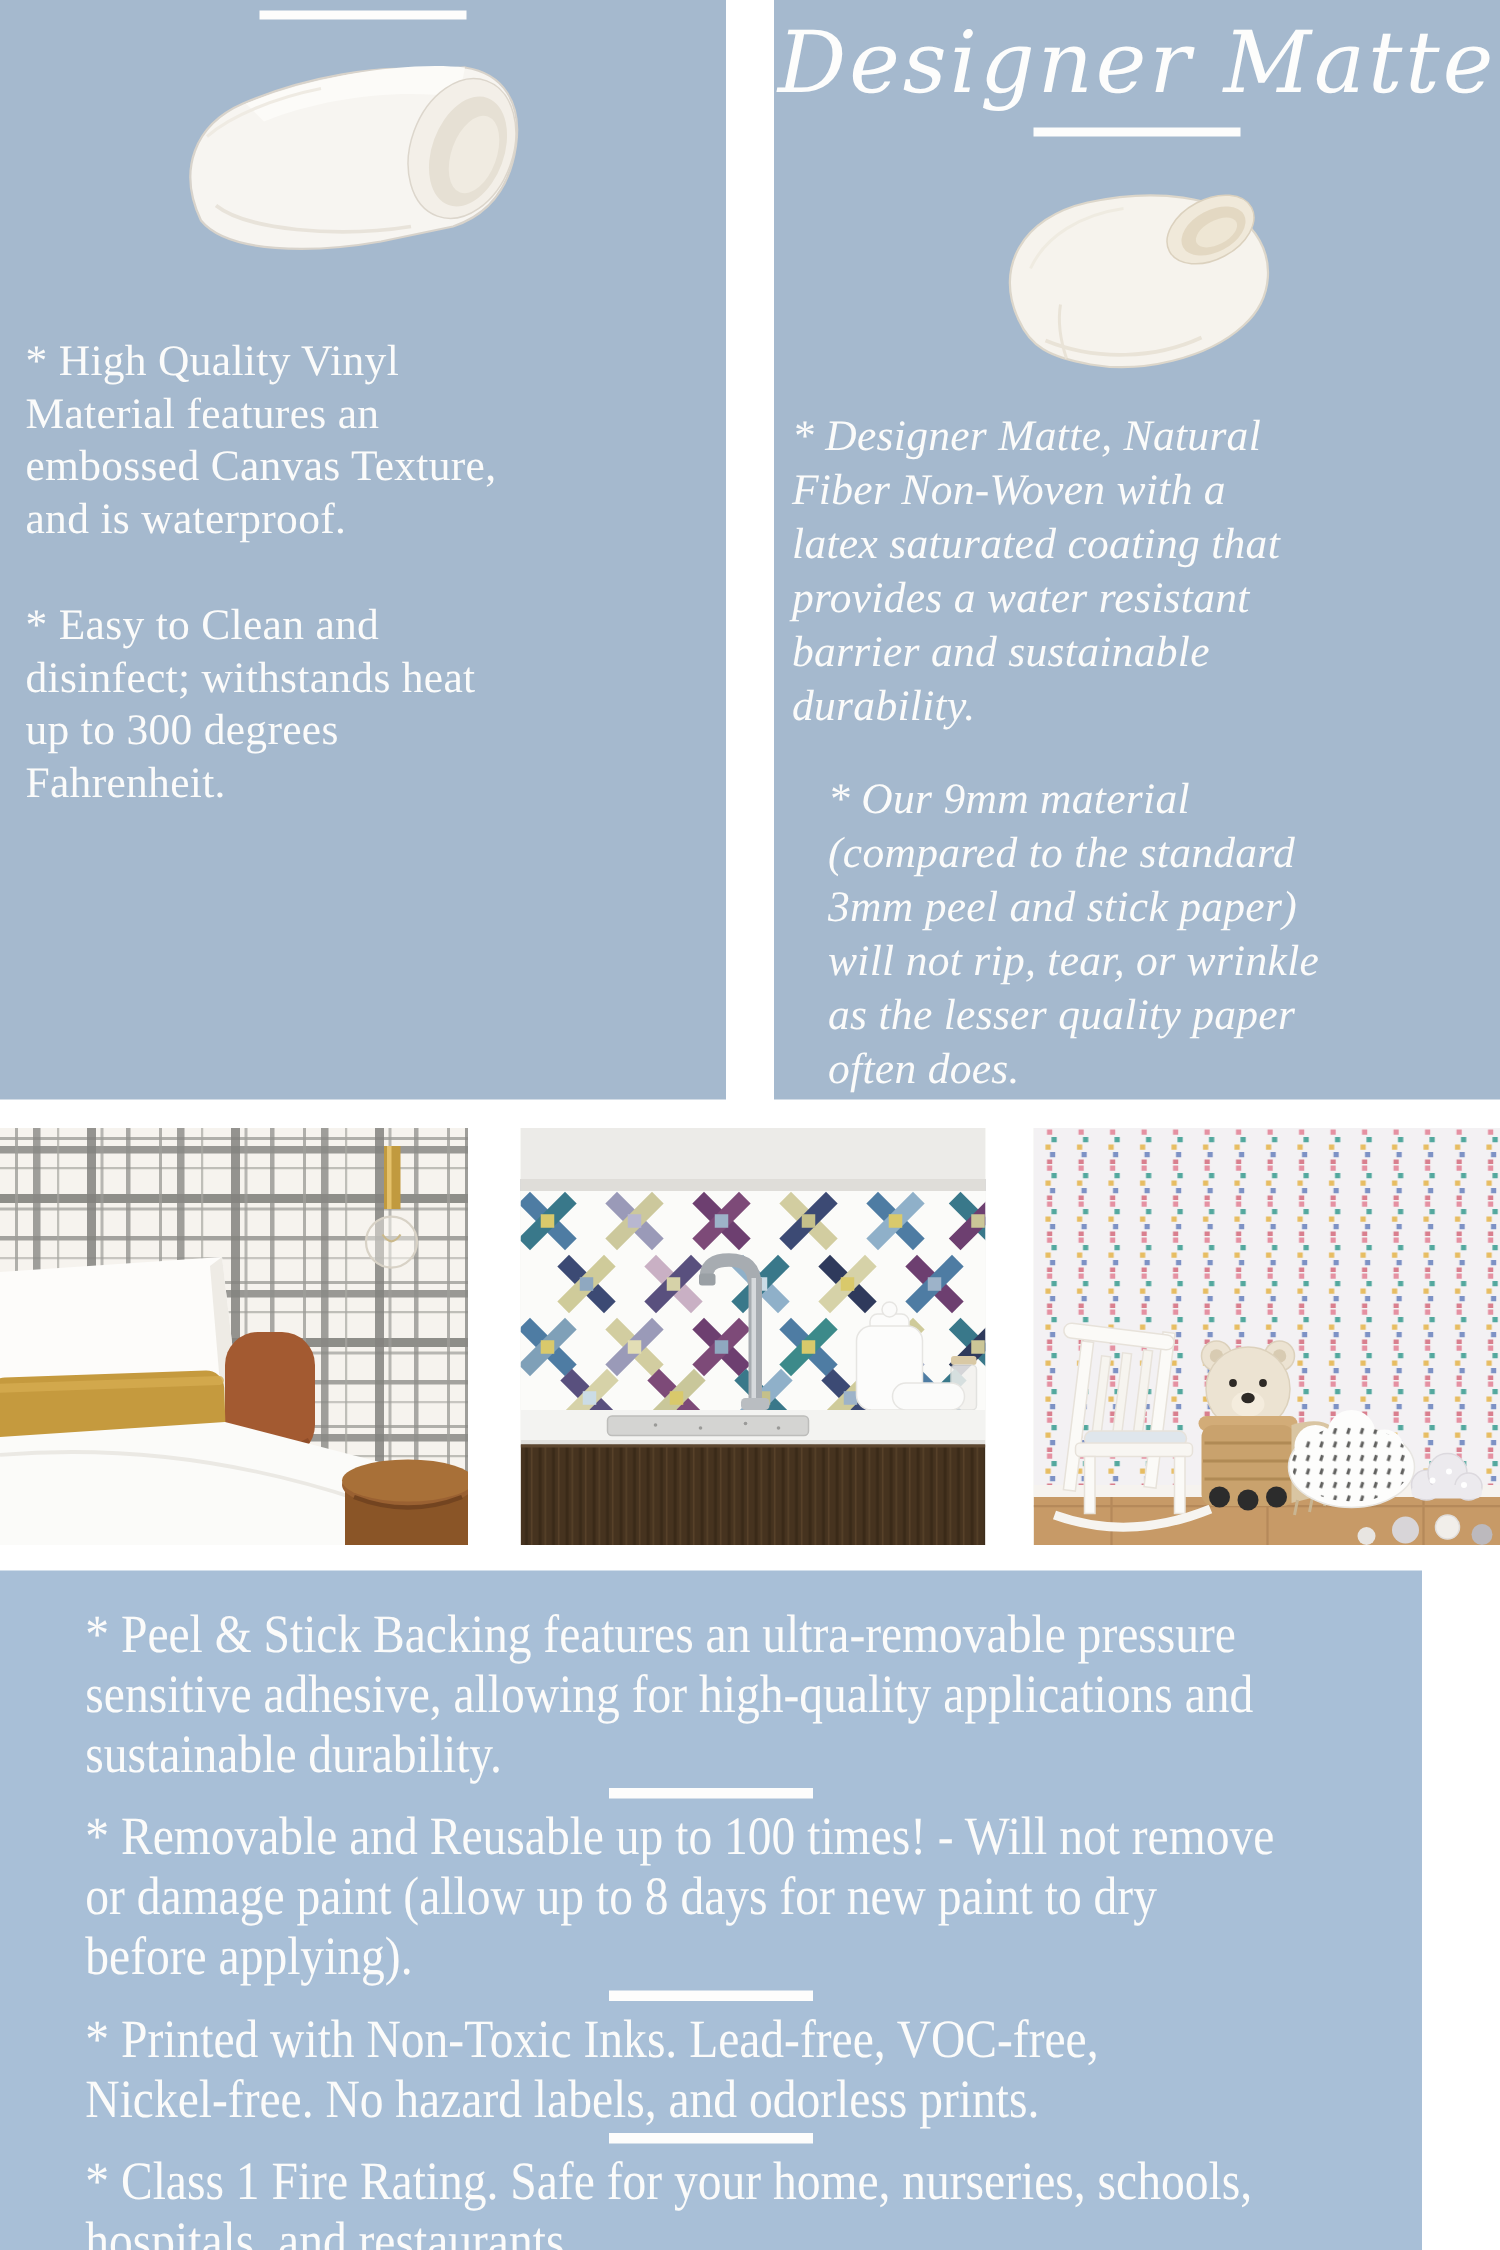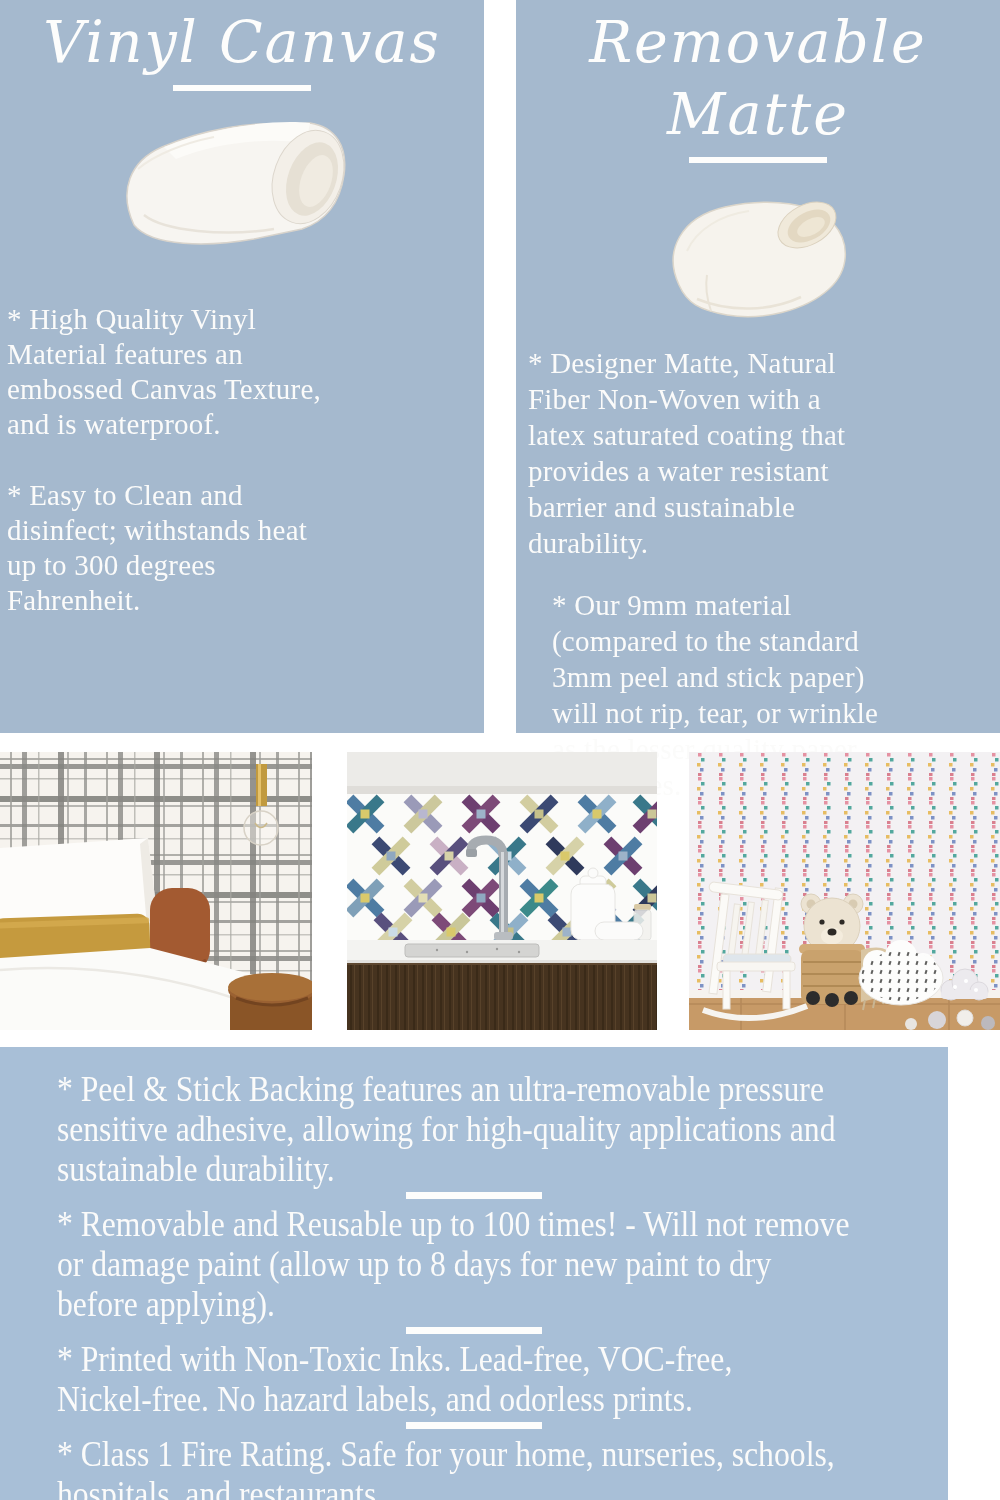--- a/index.html
+++ b/index.html
@@ -22,25 +22,25 @@
     font-size:57px;line-height:72px;letter-spacing:2px;color:#fdfdfc;
   }
   .title-underline{width:138px;height:6px;background:#fdfdfc;margin:7px auto 0 auto;}
   .product-img{position:relative;margin-top:8px;height:160px;}
   .product-img svg{position:absolute;}
   .panel-copy{margin-top:12px;}
   .panel-copy p{
     margin:0;white-space:pre-line;font-size:29px;color:var(--text);
     letter-spacing:.2px;
   }
-  .panel-left .panel-copy{padding-left:7px;padding-right:4px;margin-top:43px;}
+  .panel-left .panel-copy{padding-left:17px;padding-right:4px;margin-top:43px;}
   .panel-left .panel-copy p{line-height:35px;}
   .panel-left .panel-copy p + p{margin-top:36px;}
   .panel-right .panel-copy{padding-left:12px;padding-right:4px;margin-top:14px;}
-  .panel-right .panel-copy p{line-height:36px;}
+  .panel-right .panel-copy p{line-height:36px;font-style:italic;}
   .panel-right .panel-copy p + p{margin-top:26px;margin-left:24px;}
   
   .photo{position:absolute;top:752px;height:278px;overflow:hidden;background:#f4f2ee;}
   .photo svg{display:block;}
   #photo-bedroom{left:0;width:312px;}
   #photo-kitchen{left:347px;width:310px;}
   #photo-nursery{left:689px;width:311px;}
   
   .bottom-panel{
     position:absolute;left:0;top:1047px;width:948px;height:453px;
@@ -52,21 +52,20 @@
     color:var(--text);transform:scaleX(0.88);transform-origin:50% 50%;
   }
   .section-divider{width:136px;height:7px;background:#fdfdfc;margin:3px auto 5px auto;}
 </style>
 </head>
 <body>
 
 <div id="canvas">
 
   <section class="panel panel-left">
-    <h1 class="script-title">Vinyl Canvas</h1>
     <div class="title-underline"></div>
     <div class="product-img">
       <svg style="left:104px;top:0;" width="250" height="160" viewBox="0 0 250 160">
         <path d="M30,126 C14,92 26,62 58,48 C100,30 150,22 178,26 L206,24 C232,28 244,48 240,76 C236,104 222,122 198,130 L150,140 C104,148 48,148 30,126 Z" fill="#f7f5f1" stroke="#d8d3cb" stroke-width="1.5"></path>
         <path d="M60,48 C110,28 170,20 206,24 L202,44 C162,38 112,44 72,60 Z" fill="#fcfbf8"></path>
         <ellipse cx="204" cy="78" rx="34" ry="48" transform="rotate(20 204 78)" fill="#f3efe8" stroke="#dcd6cc" stroke-width="1"></ellipse>
         <ellipse cx="208" cy="80" rx="24" ry="38" transform="rotate(20 208 80)" fill="#e6e0d4"></ellipse>
         <ellipse cx="212" cy="82" rx="15" ry="27" transform="rotate(20 212 82)" fill="#f0ebe1"></ellipse>
         <path d="M40,116 C60,132 120,138 170,130" stroke="#e8e3da" stroke-width="2.5" fill="none"></path>
         <path d="M34,70 C50,56 80,44 110,38" stroke="#efebe3" stroke-width="2" fill="none"></path>
@@ -78,21 +77,21 @@
 embossed Canvas Texture,
 and is waterproof.</p>
       <p>* Easy to Clean and
 disinfect; withstands heat
 up to 300 degrees
 Fahrenheit.</p>
     </div>
   </section>
 
   <section class="panel panel-right">
-    <h1 class="script-title">Removable Matte</h1>
+    <h1 class="script-title">Designer Matte</h1>
     <div class="title-underline"></div>
     <div class="product-img">
       <svg style="left:125px;top:0;" width="210" height="160" viewBox="0 0 210 160">
         <path d="M38,114 C22,80 40,46 84,36 C130,26 172,32 192,52 C210,72 208,100 188,118 C164,140 120,150 86,144 C58,139 46,132 38,114 Z" fill="#f6f3ed" stroke="#dcd6ca" stroke-width="1.5"></path>
         <ellipse cx="166" cy="54" rx="31" ry="20" transform="rotate(-28 166 54)" fill="#f0e9da" stroke="#dbd1be" stroke-width="1"></ellipse>
         <ellipse cx="168" cy="55" rx="23" ry="14" transform="rotate(-28 168 55)" fill="#e3d8c2"></ellipse>
         <ellipse cx="170" cy="56" rx="15" ry="8" transform="rotate(-28 170 56)" fill="#eee6d4"></ellipse>
         <path d="M56,128 C90,142 130,140 160,126" stroke="#e9e3d7" stroke-width="2.5" fill="none"></path>
         <path d="M46,80 C56,58 80,44 108,40" stroke="#efebe1" stroke-width="2" fill="none"></path>
         <path d="M70,140 C66,128 64,116 66,104" stroke="#e9e3d7" stroke-width="2" fill="none"></path>

